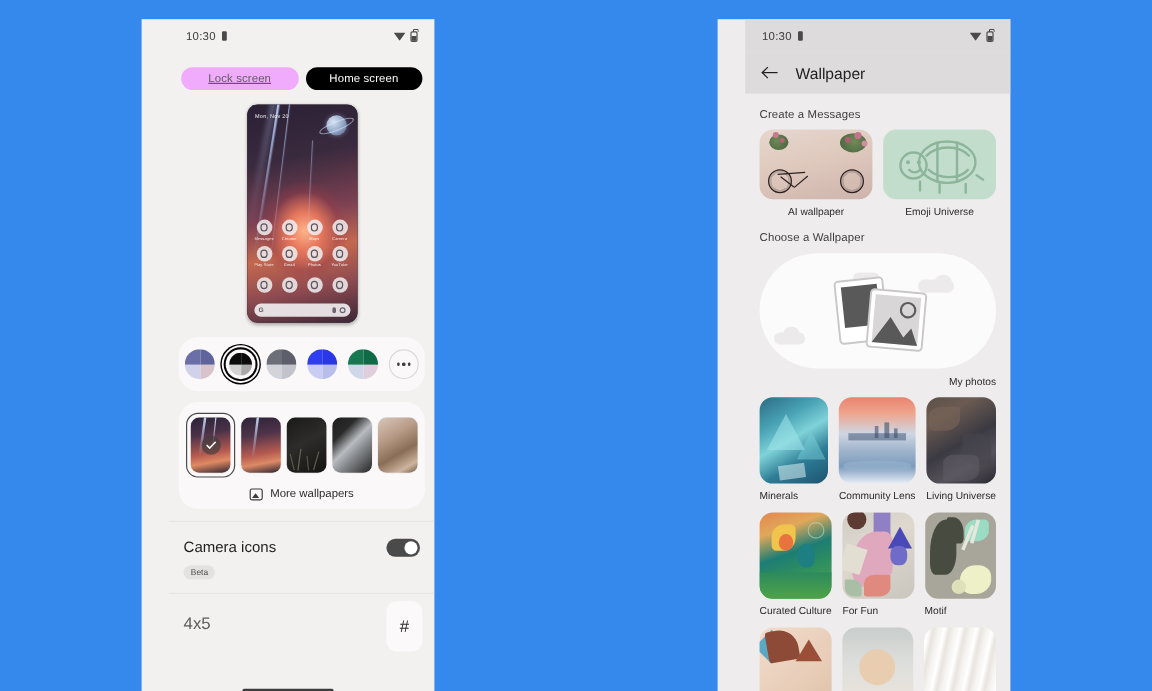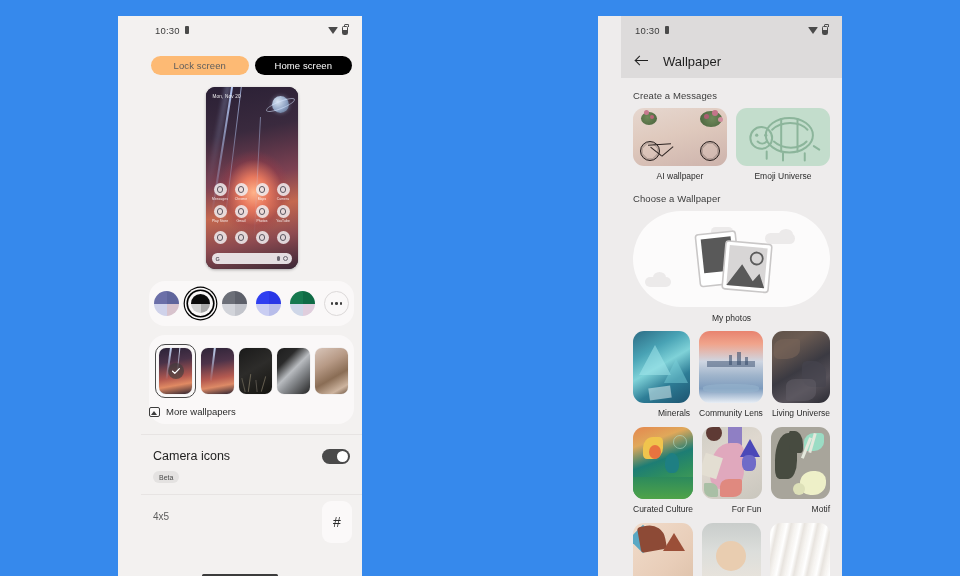--- a/index.html
+++ b/index.html
@@ -63,21 +63,21 @@
   }
   .seg-row {
     display: flex; gap: 6px;
     padding: 12px 10px 0 10px;
   }
   .seg {
     flex: 1; height: 19px; border-radius: 10px;
     display: flex; align-items: center; justify-content: center;
     font-size: 9.5px; letter-spacing: .1px;
   }
-  .seg-off { background: #fdba74; color: #5d5d5d; }
+  .seg-off { background: #f0abfc; color: #5d5d5d; text-decoration: underline; }
   .seg-on  { background: #000000; color: #ffffff; }
 
   
   .preview-wrap {
     display: flex; justify-content: center;
     padding-top: 12px;
   }
   .preview {
     width: 92px; height: 182px;
     border-radius: 9px; overflow: hidden;
@@ -202,42 +202,42 @@
   }
   .tcheck {
     position: absolute; left: 50%; top: 50%;
     transform: translate(-50%,-50%);
     width: 16px; height: 16px; border-radius: 50%;
     background: rgba(60,60,60,.62);
     display: flex; align-items: center; justify-content: center;
   }
   .tcheck svg { display: block; }
   .more-wp {
-    display: flex; align-items: center; justify-content: flex-start;
+    display: flex; align-items: center; justify-content: center;
     gap: 6px; padding-top: 8px;
     font-size: 9.5px; color: #2b2b2b; cursor: pointer;
   }
   .ic-image {
     width: 11px; height: 10px; border: 1.2px solid #3c3c3c;
     border-radius: 2px; position: relative; flex: none;
   }
   .ic-image::after {
     content:''; position:absolute; left:1px; bottom:1px;
     width:0;height:0;border-left:3px solid transparent;border-right:3px solid transparent;
     border-bottom:4px solid #3c3c3c;
   }
 
   
   .row {
     padding: 14px 12px 10px 12px;
     position: relative;
   }
   .row-sep { border-top: 1px solid #e7e4e3; }
   .row-title { font-size: 12.5px; color: #1f1f1f; }
-  .row-sub { font-size: 10px; color: #5d5d5d; padding-top: 2px; }
+  .row-sub { font-size: 14px; color: #5d5d5d; padding-top: 2px; }
   .badge {
     display: inline-block; margin-top: 8px;
     background: #e4e2e1; color: #4a4a4a;
     font-size: 7px; padding: 2.5px 6px; border-radius: 7px;
   }
   .toggle {
     position: absolute; right: 12px; top: 14px;
     width: 28px; height: 15px; border-radius: 9px;
     background: #4a4a4a; cursor: pointer;
   }
@@ -307,26 +307,26 @@
     position: absolute; border-radius: 50%;
   }
   
   .art-emoji { background: #c3ddcc; }
 
   .photos-card {
     height: 96px; border-radius: 48px; background: #fcfbfb;
     position: relative; overflow: hidden; cursor: pointer;
   }
   .cloud { position: absolute; background: #eceaea; border-radius: 20px; }
-  .photos-lbl { text-align:center; font-size: 8.5px; color:#2b2b2b; padding-top:6px; }
+  .photos-lbl { text-align:right; font-size: 8.5px; color:#2b2b2b; padding-top:6px; }
 
   .wgrid { display: grid; grid-template-columns: repeat(3,1fr); gap: 9px; }
   .wcell { cursor: pointer; }
   .wart { height: 72px; border-radius: 11px; overflow: hidden; position: relative; }
-  .wlbl { text-align:right; font-size: 8.5px; color:#2b2b2b; padding-top: 5px; white-space: nowrap; }
+  .wlbl { text-align:left; font-size: 8.5px; color:#2b2b2b; padding-top: 5px; white-space: nowrap; }
   .wgrid-2 { margin-top: 9px; }
   .wgrid-3 { margin-top: 9px; }
   .rp-home {
     position: absolute; left: 50%; bottom: 6px; transform: translateX(-50%);
     width: 84px; height: 3px; border-radius: 2px; background: #2b2b2b;
     z-index: 5;
   }
 </style>
 </head>
 <body style="background: rgb(54, 137, 236);">

